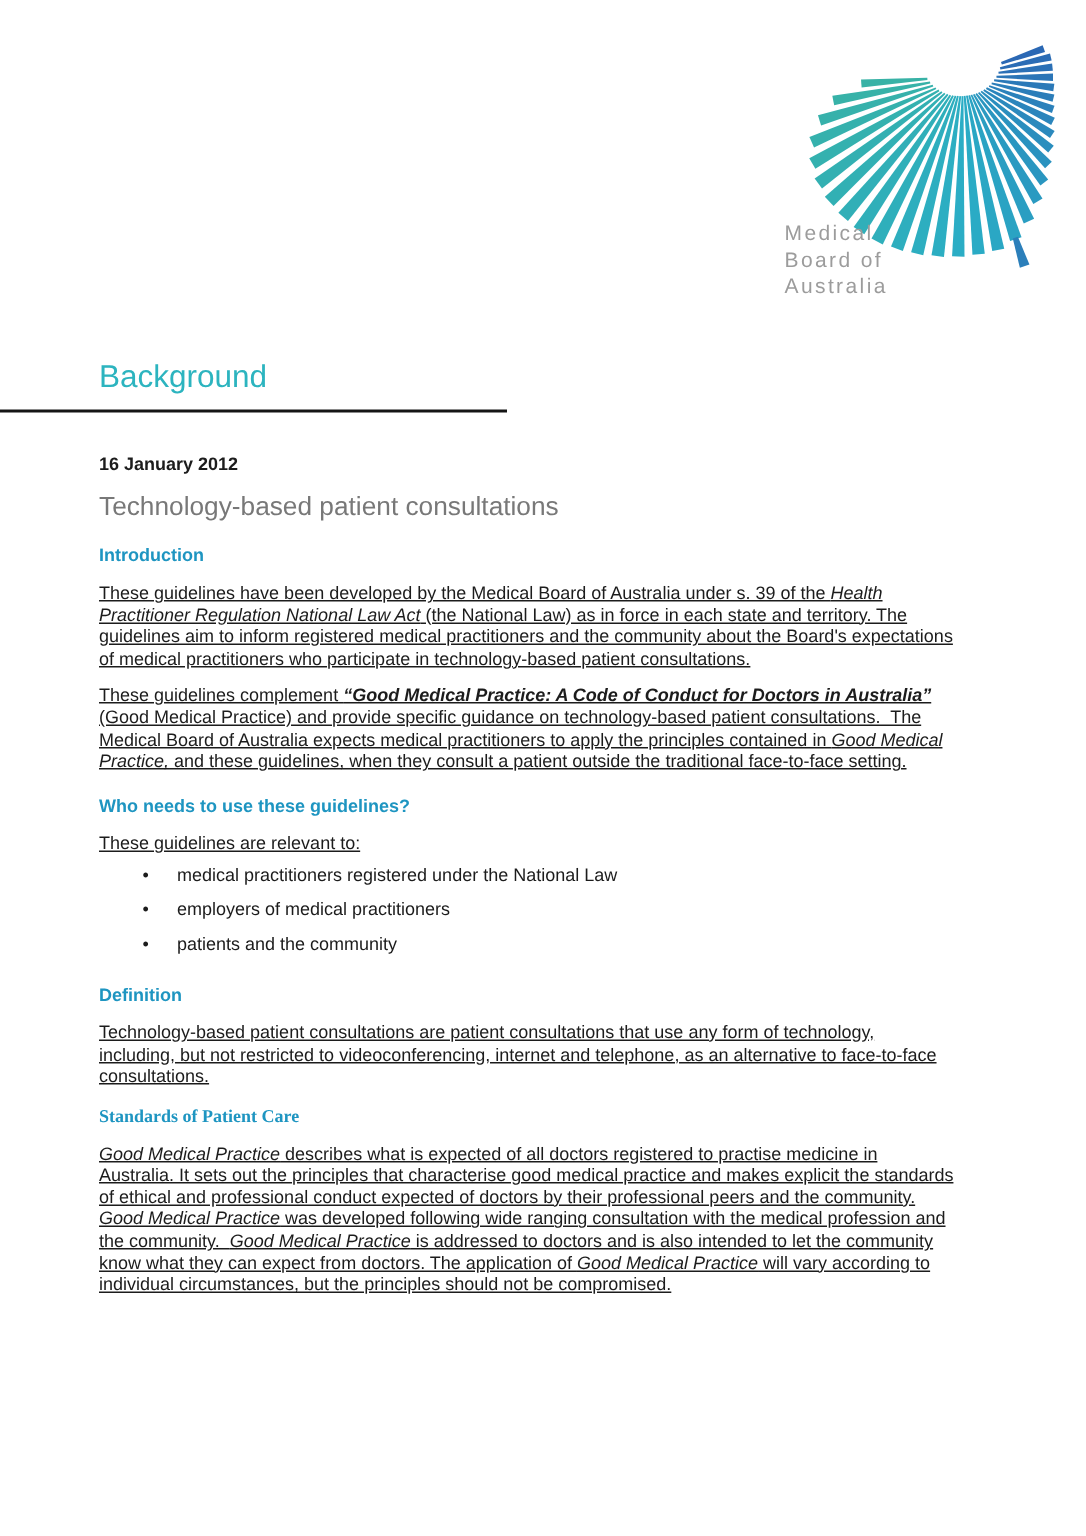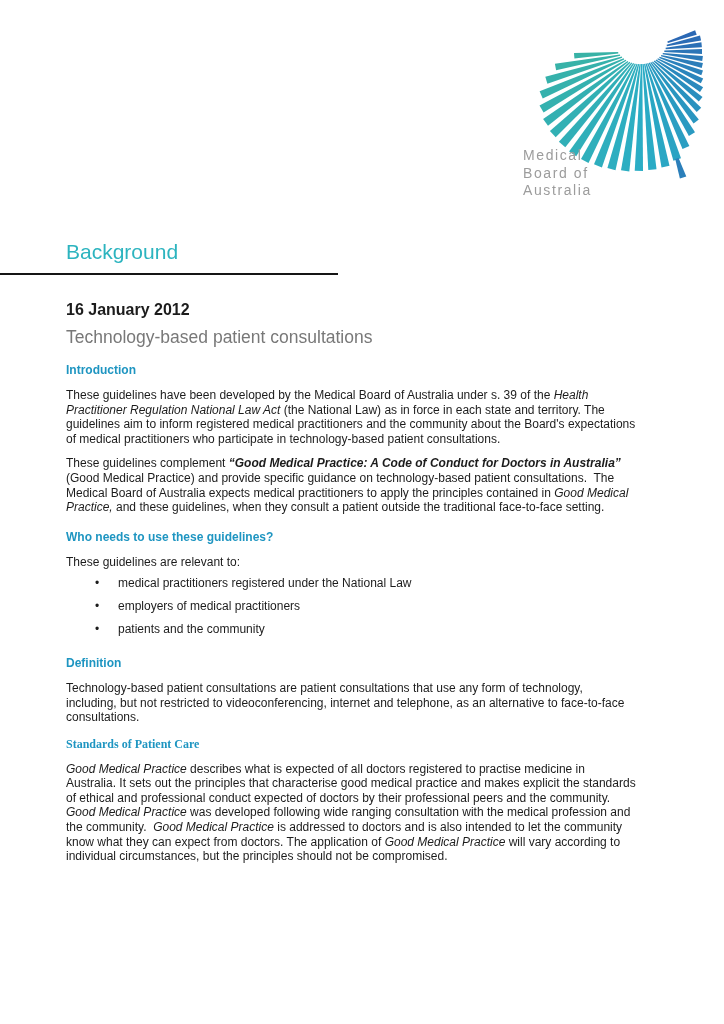--- a/index.html
+++ b/index.html
@@ -14,27 +14,27 @@
   .logo{position:absolute;left:523px;top:25px;width:196px;height:185px;}
   .logo svg{display:block;}
   .logo-text{position:absolute;left:0;top:122px;width:130px;text-align:left;
     color:var(--logo-text-gray);font-size:14px;line-height:17.6px;letter-spacing:1.6px;}
 
   .page-title{position:absolute;left:66px;top:240px;font-size:21px;font-weight:400;
     color:var(--title-teal);}
   .title-rule{position:absolute;left:0;top:273px;width:338px;height:2px;background:var(--rule-black);}
 
   .content{position:absolute;left:66px;top:302px;width:620px;}
-  .date{font-size:16px;font-weight:bold;line-height:15px;}
+  .date{font-size:12px;font-weight:bold;line-height:15px;}
   .doc-title{margin-top:9px;font-size:17.5px;line-height:22px;color:var(--doc-title-gray);}
 
   section h2{margin-top:15px;font-size:12px;font-weight:bold;line-height:15px;color:var(--heading-blue);}
   #sec-definition h2{margin-top:19px;}
   #sec-standards h2{margin-top:12px;font-family:Liberation Serif, serif;}
-  .para{margin-top:10px;font-size:12px;line-height:14.6px;white-space:pre-wrap;}
+  .para{margin-top:10px;font-size:12px;line-height:14.6px;white-space:pre-wrap;text-decoration:underline;}
   .run-italic{font-style:italic;}
   .run-bolditalic{font-style:italic;font-weight:bold;}
 
   ul.bullets{margin-top:7px;list-style:none;}
   ul.bullets li{position:relative;padding-left:52px;font-size:12px;line-height:14.6px;margin-bottom:8.4px;}
   ul.bullets li::before{content:"\2022";position:absolute;left:29px;top:0;font-size:12px;}
 </style>
 </head>
 <body>
 

